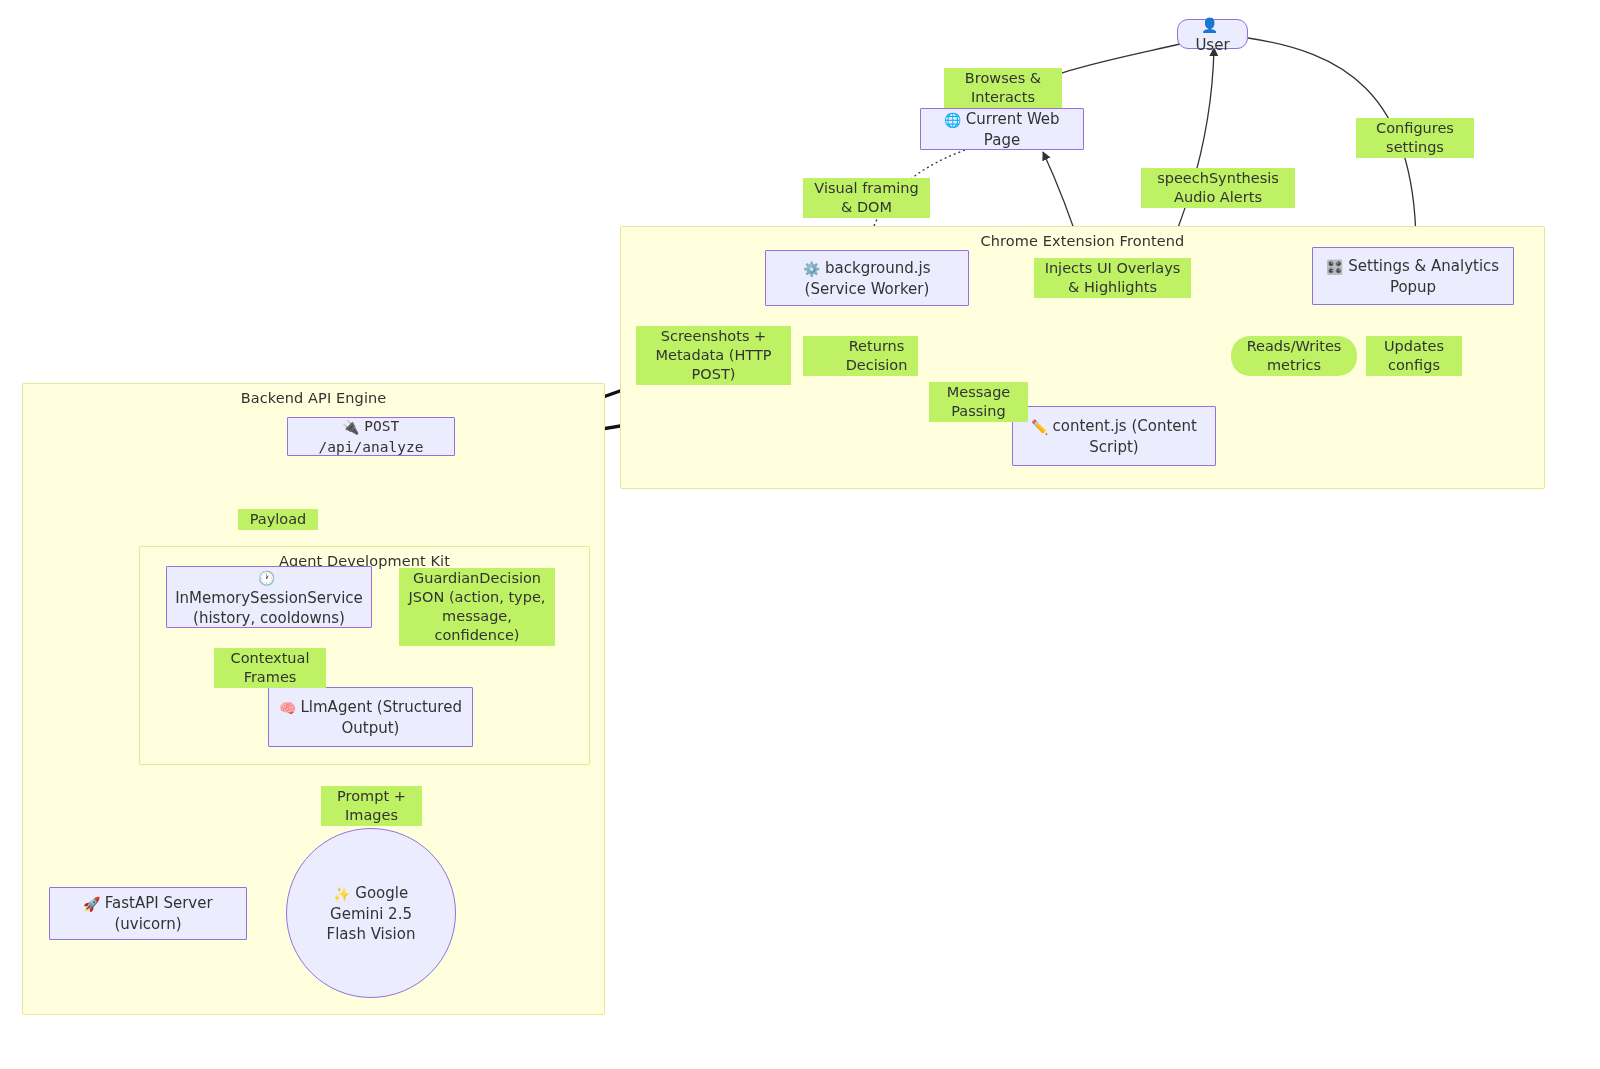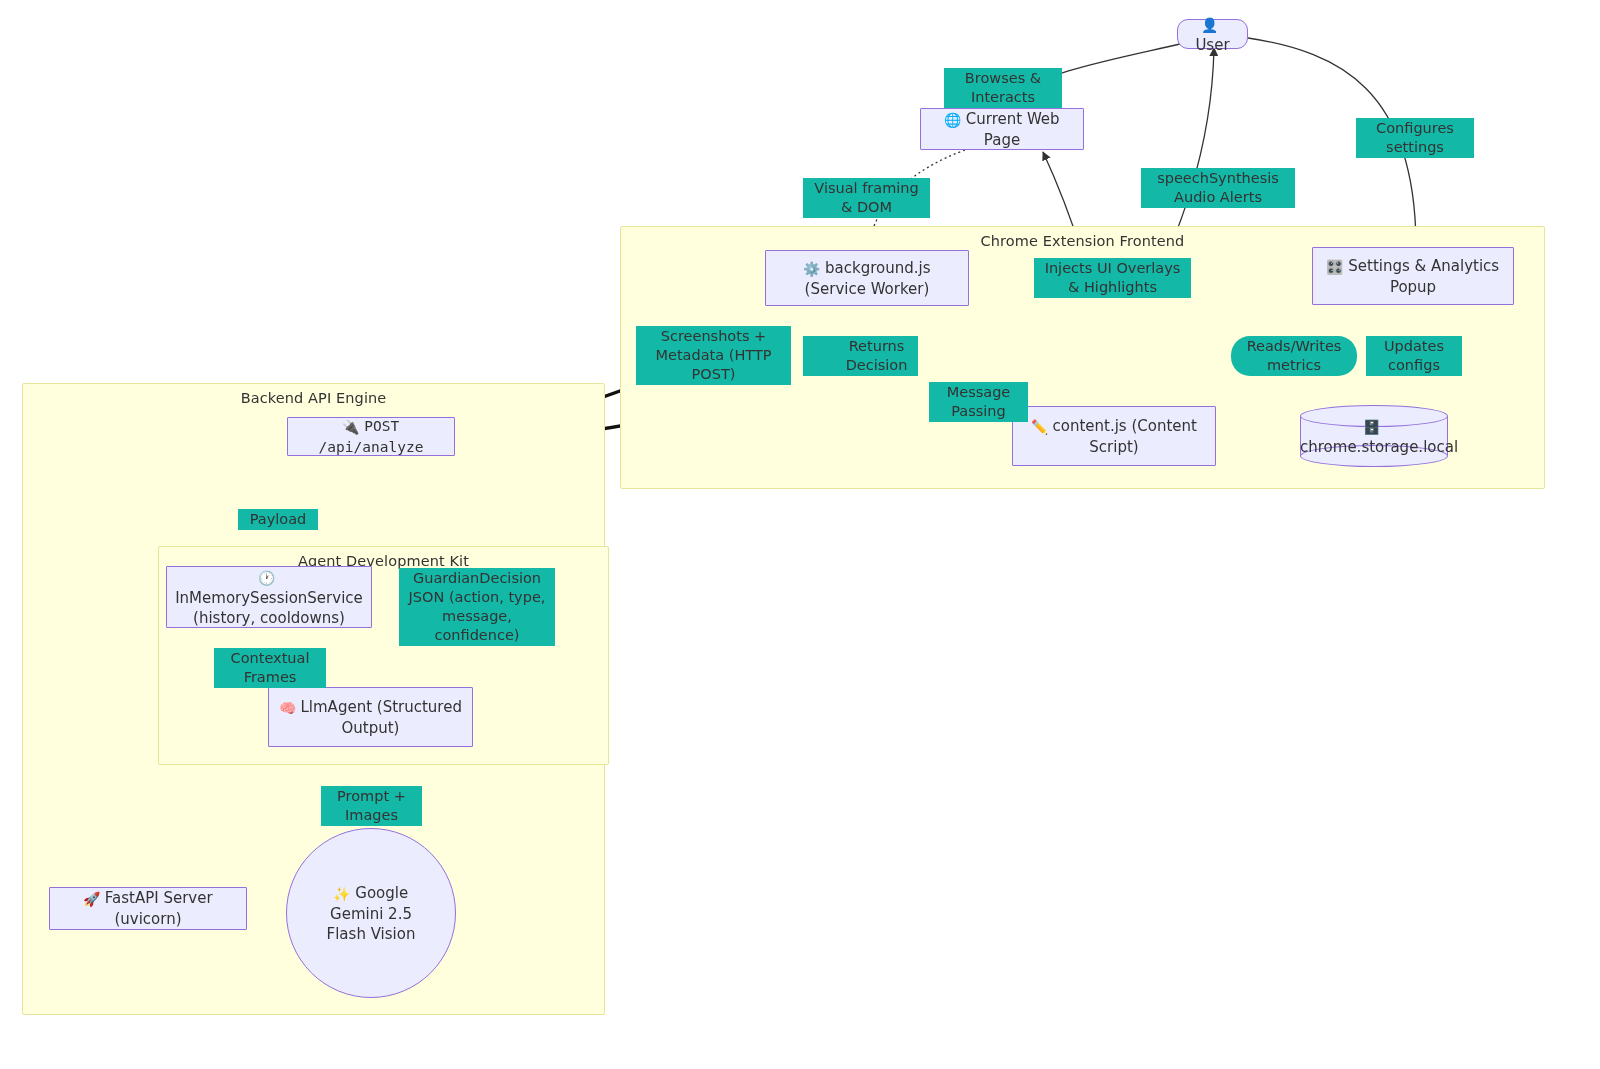--- a/index.html
+++ b/index.html
@@ -41,21 +41,20 @@
     left: 0;
     width: 100%;
     text-align: center;
     font-size: 14.5px;
     color: #333333;
     letter-spacing: 0.1px;
   }
   .cluster.inner {
     background: #ffffde;
     border: 1px solid #e6e699;
-    margin-left: 19px;
   }
   
   .node {
     position: absolute;
     box-sizing: border-box;
     background: #ececff;
     border: 1px solid #9370db;
     color: #333333;
     font-size: 15px;
     line-height: 20px;
@@ -113,21 +112,21 @@
     position: relative;
     z-index: 3;
     width: 100%;
     text-align: center;
     font-size: 15px;
     color: #333;
   }
   
   .edge-label {
     position: absolute;
-    background: #14b8a6;
+    background: #bef264;
     color: #333333;
     font-size: 14.5px;
     line-height: 19px;
     padding: 1px 4px;
     text-align: center;
     box-sizing: border-box;
     white-space: pre-line;
     border-radius: 0;
   }
 </style>
@@ -214,28 +213,20 @@
       <span class="ico">✏️</span><span>content.js (Content Script)</span>
     </span>
   </div>
 
   <div class="node" style="left:1312px; top:247px; width:202px; height:58px;">
     <span class="label-wrap">
       <span class="ico">🎛️</span><span>Settings &amp; Analytics Popup</span>
     </span>
   </div>
 
-  <div class="node cylinder" style="left:1300px; top:405px; width:148px; height:62px;">
-    <div class="cyl-body"></div>
-    <div class="cyl-bottom"></div>
-    <div class="cyl-top"></div>
-    <div class="cyl-label">
-      <span class="ico">🗄️</span><span>chrome.storage.local</span>
-    </div>
-  </div>
 
   <div class="node mono" style="left:287px; top:417px; width:168px; height:39px;">
     <span class="label-wrap">
       <span class="ico">🔌</span><span>POST /api/analyze</span>
     </span>
   </div>
 
   <div class="node" style="left:166px; top:566px; width:206px; height:62px;">
     <span class="label-wrap">
       <span class="ico">🕐</span><span>InMemorySessionService (history, cooldowns)</span>
@@ -247,21 +238,21 @@
       <span class="ico">🧠</span><span>LlmAgent (Structured Output)</span>
     </span>
   </div>
 
   <div class="node circle" style="left:286px; top:828px; width:170px; height:170px;">
     <span class="label-wrap" style="padding:0 16px;">
       <span class="ico">✨</span><span>Google Gemini 2.5 Flash Vision</span>
     </span>
   </div>
 
-  <div class="node" style="left:49px; top:887px; width:198px; height:43px;">
+  <div class="node" style="left:49px; top:887px; width:198px; height:53px;">
     <span class="label-wrap">
       <span class="ico">🚀</span><span>FastAPI Server (uvicorn)</span>
     </span>
   </div>
 
   <div class="edge-label" style="left:944px; top:68px; width:118px;">Browses &amp; Interacts</div>
 
   <div class="edge-label" style="left:1356px; top:118px; width:118px;">Configures settings</div>
 
   <div class="edge-label" style="left:803px; top:178px; width:127px;">Visual framing &amp; DOM</div>

